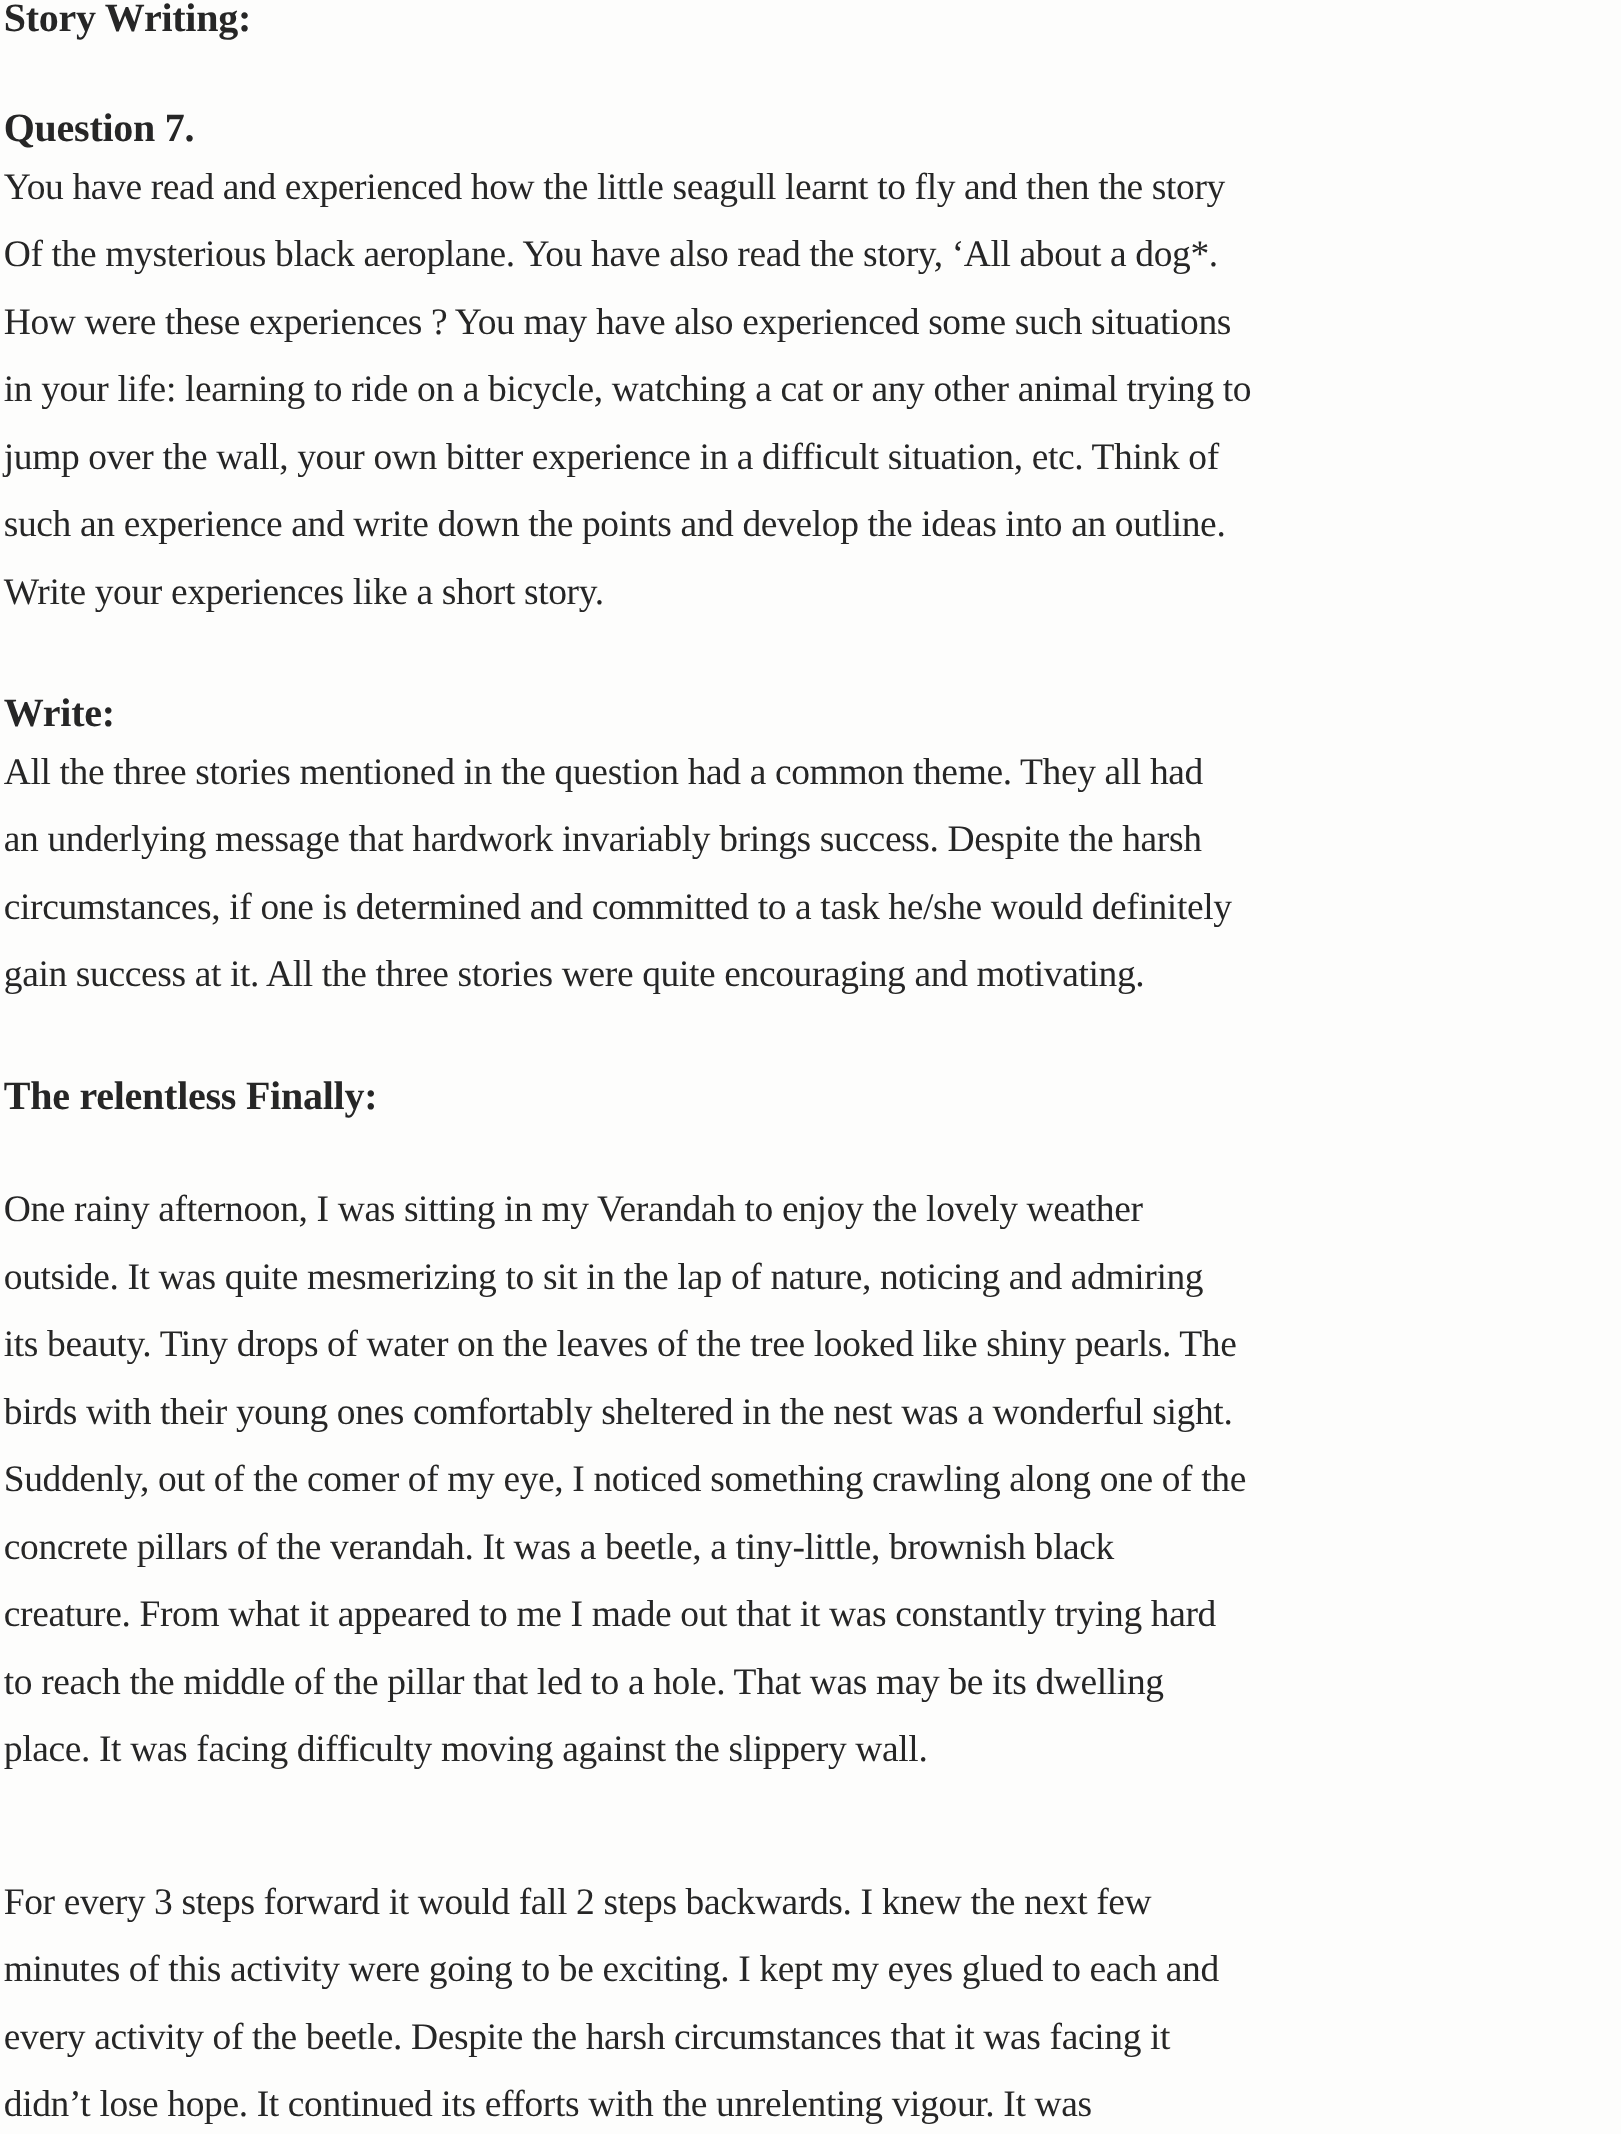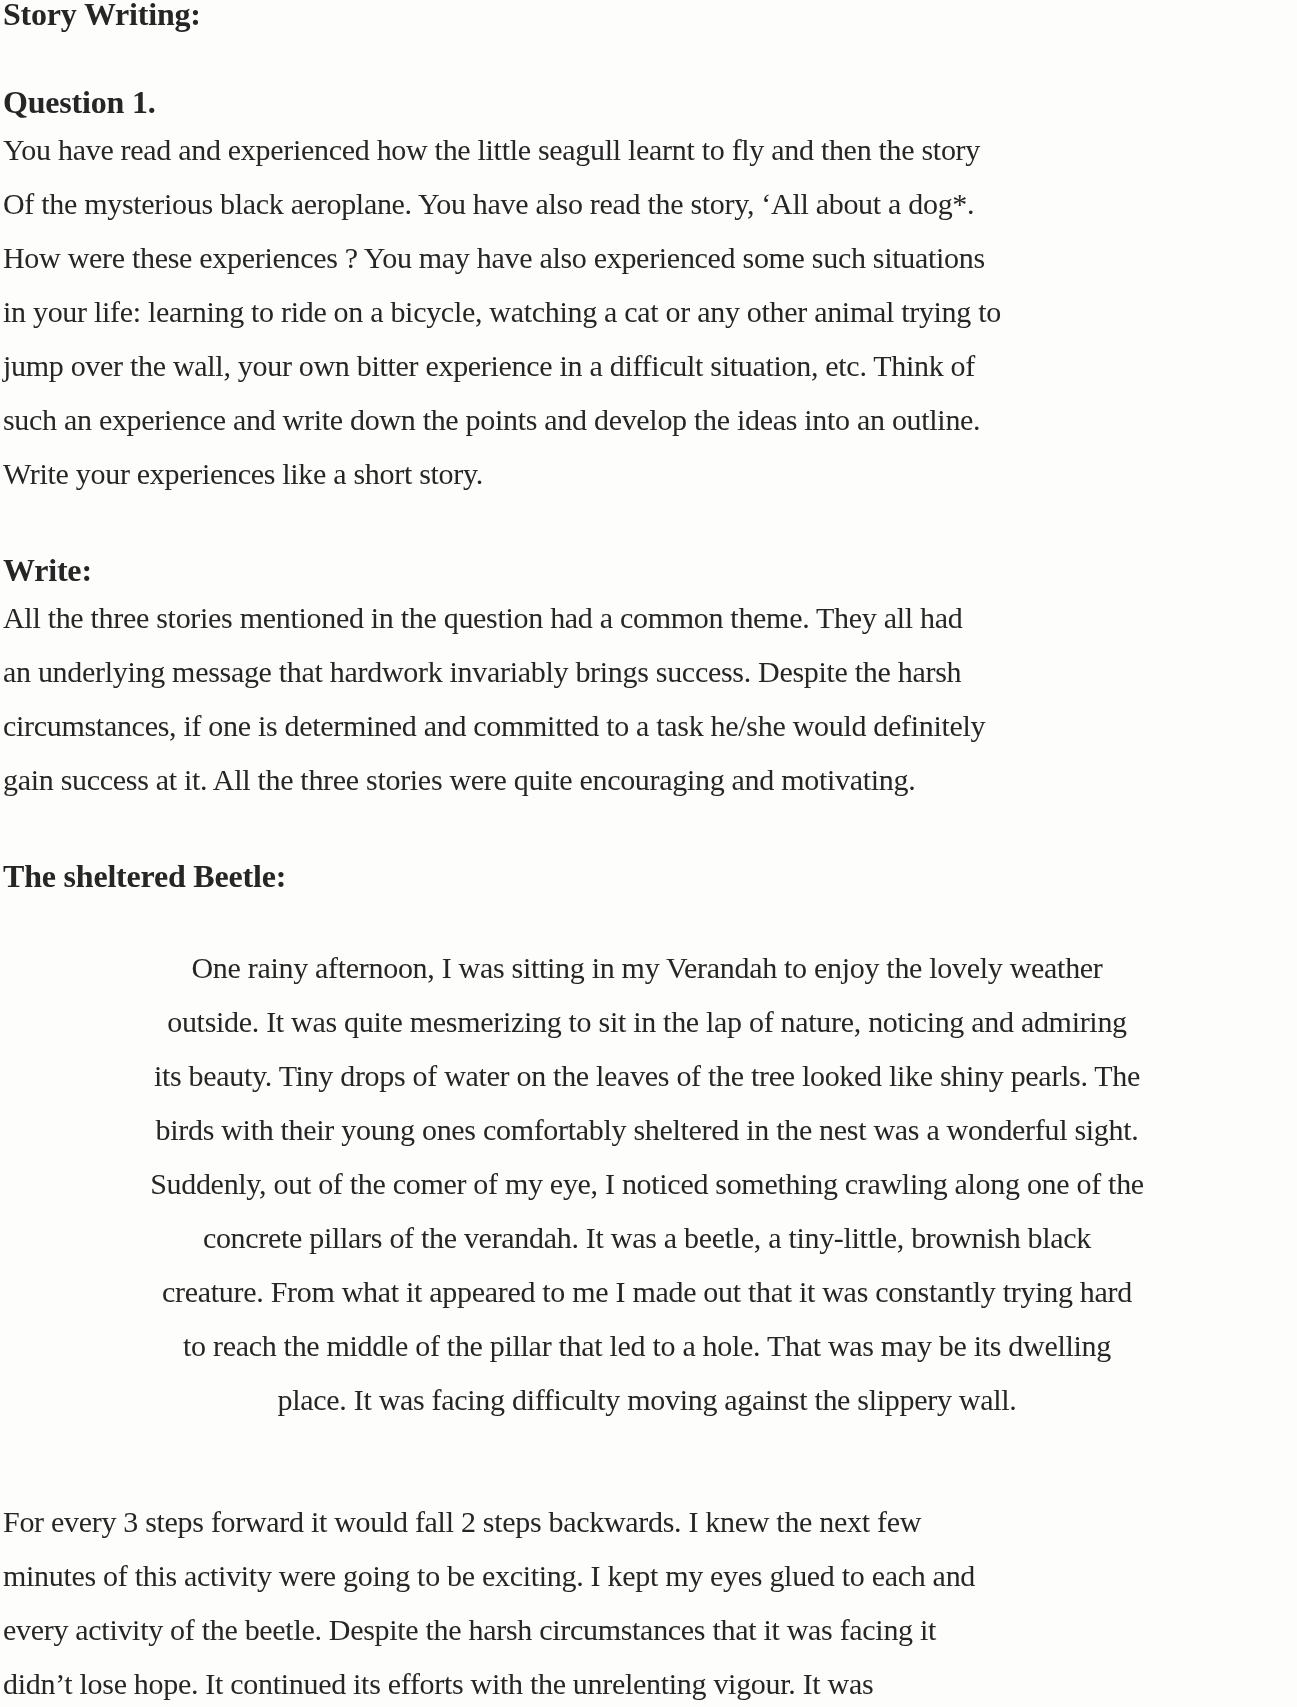--- a/index.html
+++ b/index.html
@@ -33,47 +33,47 @@
   .a-label   { margin-top: 48px; }
   .s-heading { margin-top: 48px; }
   .body-text {
     font-size: 30px;
     font-weight: 400;
     line-height: 54px;
     letter-spacing: -0.3px;
     margin: 0;
     white-space: pre;
   }
-  .story-p1 { margin-top: 44px; text-align: center; }
+  .story-p1 { margin-top: 44px; }
   .story-p2 { margin-top: 68px; }
 </style>
 </head>
 <body>
 
 <div class="page">
   <h1 class="heading first">Story Writing:</h1>
 
-  <h2 class="heading q-label">Question 1.</h2>
+  <h2 class="heading q-label">Question 7.</h2>
 
   <p class="body-text">You have read and experienced how the little seagull learnt to fly and then the story
 Of the mysterious black aeroplane. You have also read the story, ‘All about a dog*.
 How were these experiences ? You may have also experienced some such situations
 in your life: learning to ride on a bicycle, watching a cat or any other animal trying to
 jump over the wall, your own bitter experience in a difficult situation, etc. Think of
 such an experience and write down the points and develop the ideas into an outline.
 Write your experiences like a short story.</p>
 
   <h2 class="heading a-label">Write:</h2>
 
   <p class="body-text">All the three stories mentioned in the question had a common theme. They all had
 an underlying message that hardwork invariably brings success. Despite the harsh
 circumstances, if one is determined and committed to a task he/she would definitely
 gain success at it. All the three stories were quite encouraging and motivating.</p>
 
-  <h2 class="heading s-heading">The sheltered Beetle:</h2>
+  <h2 class="heading s-heading">The relentless Finally:</h2>
 
   <p class="body-text story-p1">One rainy afternoon, I was sitting in my Verandah to enjoy the lovely weather
 outside. It was quite mesmerizing to sit in the lap of nature, noticing and admiring
 its beauty. Tiny drops of water on the leaves of the tree looked like shiny pearls. The
 birds with their young ones comfortably sheltered in the nest was a wonderful sight.
 Suddenly, out of the comer of my eye, I noticed something crawling along one of the
 concrete pillars of the verandah. It was a beetle, a tiny-little, brownish black
 creature. From what it appeared to me I made out that it was constantly trying hard
 to reach the middle of the pillar that led to a hole. That was may be its dwelling
 place. It was facing difficulty moving against the slippery wall.</p>

